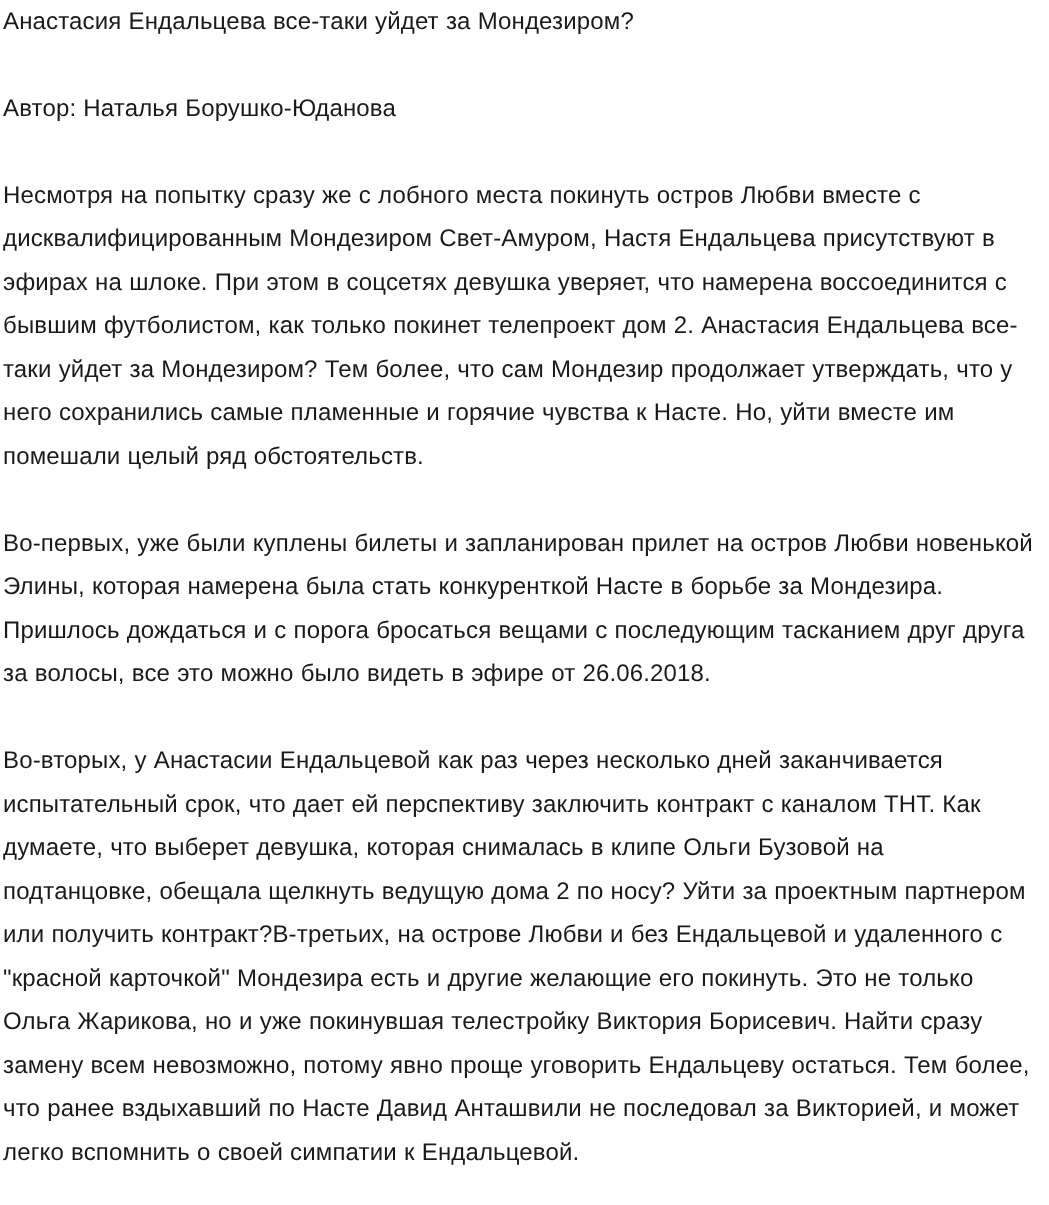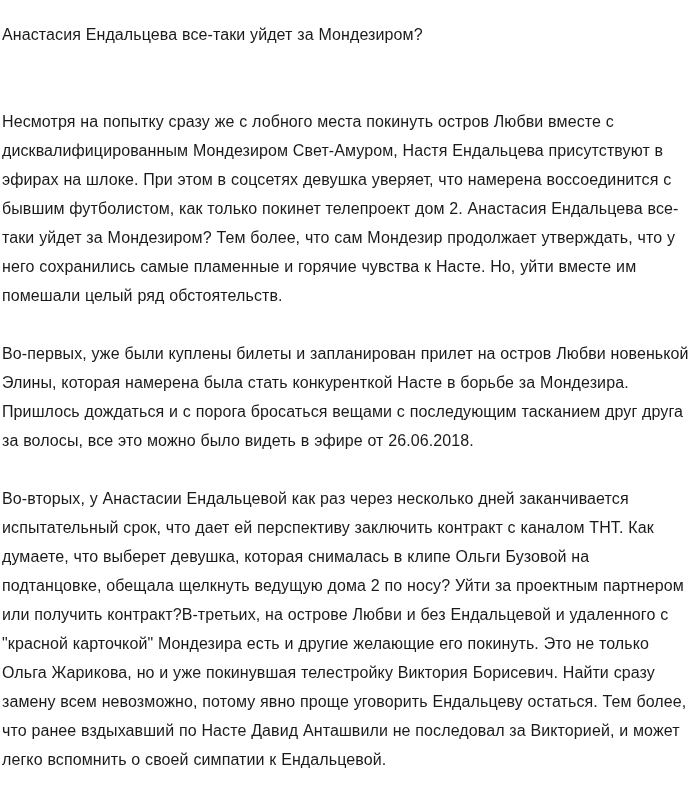--- a/index.html
+++ b/index.html
@@ -31,38 +31,39 @@
     font-weight: 400;
     font-size: 16px;
     line-height: 29px;
     color: #1a1a1a;
     text-align: left;
     letter-spacing: 0.1px;
     word-spacing: 0.2px;
     max-width: 690px;
   }
   .line-title {
-    padding-top: 20px;
+    padding-top: 0;
   }
   .spacer {
     height: 29px;
     line-height: 29px;
     font-size: 16px;
   }
   .spacer::before { content: "\00a0"; }
 </style>
 </head>
 <body>
 
 <div class="article">
 
   <div class="line-title">Анастасия Ендальцева все-таки уйдет за Мондезиром?</div>
 
   <div class="spacer"></div>
 
+  <div class="line-author">Автор: Наталья Борушко-Юданова</div>
 
   <div class="spacer"></div>
 
   <p class="para">Несмотря на попытку сразу же с лобного места покинуть остров Любви вместе с дисквалифицированным Мондезиром Свет-Амуром, Настя Ендальцева присутствуют в эфирах на шлоке. При этом в соцсетях девушка уверяет, что намерена воссоединится с бывшим футболистом, как только покинет телепроект дом 2. Анастасия Ендальцева все-таки уйдет за Мондезиром? Тем более, что сам Мондезир продолжает утверждать, что у него сохранились самые пламенные и горячие чувства к Насте. Но, уйти вместе им помешали целый ряд обстоятельств.</p>
 
   <div class="spacer"></div>
 
   <p class="para">Во-первых, уже были куплены билеты и запланирован прилет на остров Любви новенькой Элины, которая намерена была стать конкуренткой Насте в борьбе за Мондезира. Пришлось дождаться и с порога бросаться вещами с последующим тасканием друг друга за волосы, все это можно было видеть в эфире от 26.06.2018.</p>
 
   <div class="spacer"></div>

